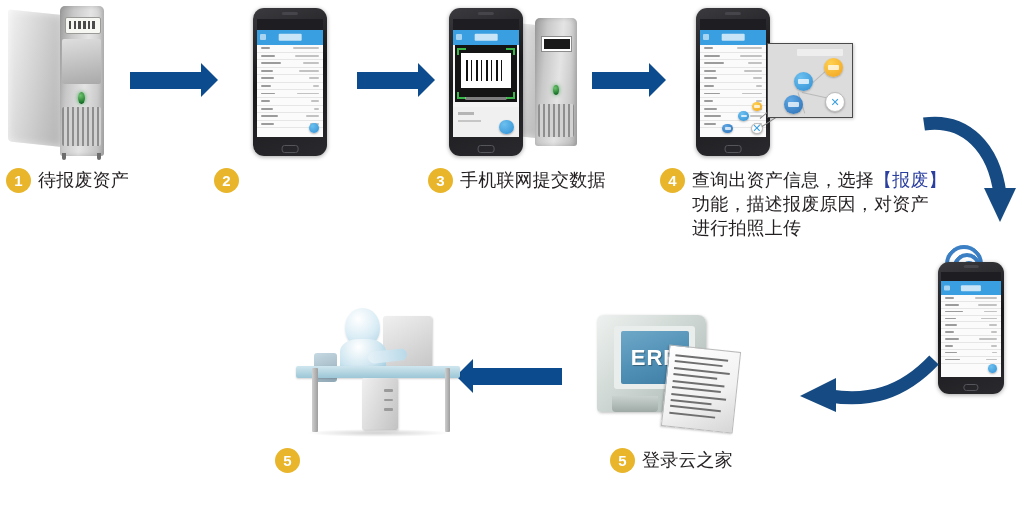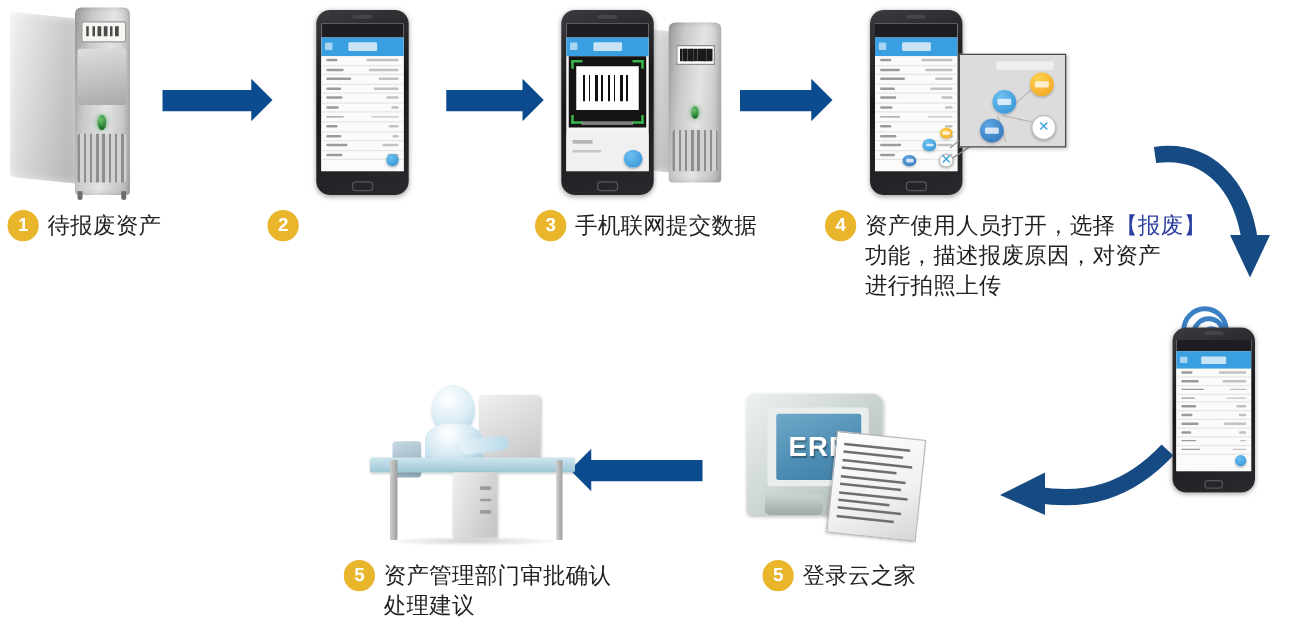--- a/index.html
+++ b/index.html
@@ -840,29 +840,27 @@
     <div class="badge">2</div>
   </div>
 
   <div class="step" style="left:428px; top:168px;">
     <div class="badge">3</div>
     <div class="caption">手机联网提交数据</div>
   </div>
 
   <div class="step" style="left:660px; top:168px;">
     <div class="badge">4</div>
-    <div class="caption"><span>资产使用人员打开，选择</span><span class="hl">【报废】</span><span>
+    <div class="caption"><span>查询出资产信息，选择</span><span class="hl">【报废】</span><span>
 功能，描述报废原因，对资产
 进行拍照上传</span></div>
   </div>
 
   <div class="step" style="left:610px; top:448px;">
     <div class="badge">5</div>
     <div class="caption">登录云之家</div>
   </div>
 
   <div class="step" style="left:275px; top:448px;">
     <div class="badge">5</div>
-    <div class="caption">资产管理部门审批确认
-处理建议</div>
   </div>
 
 </div>
 
 </body></html>

